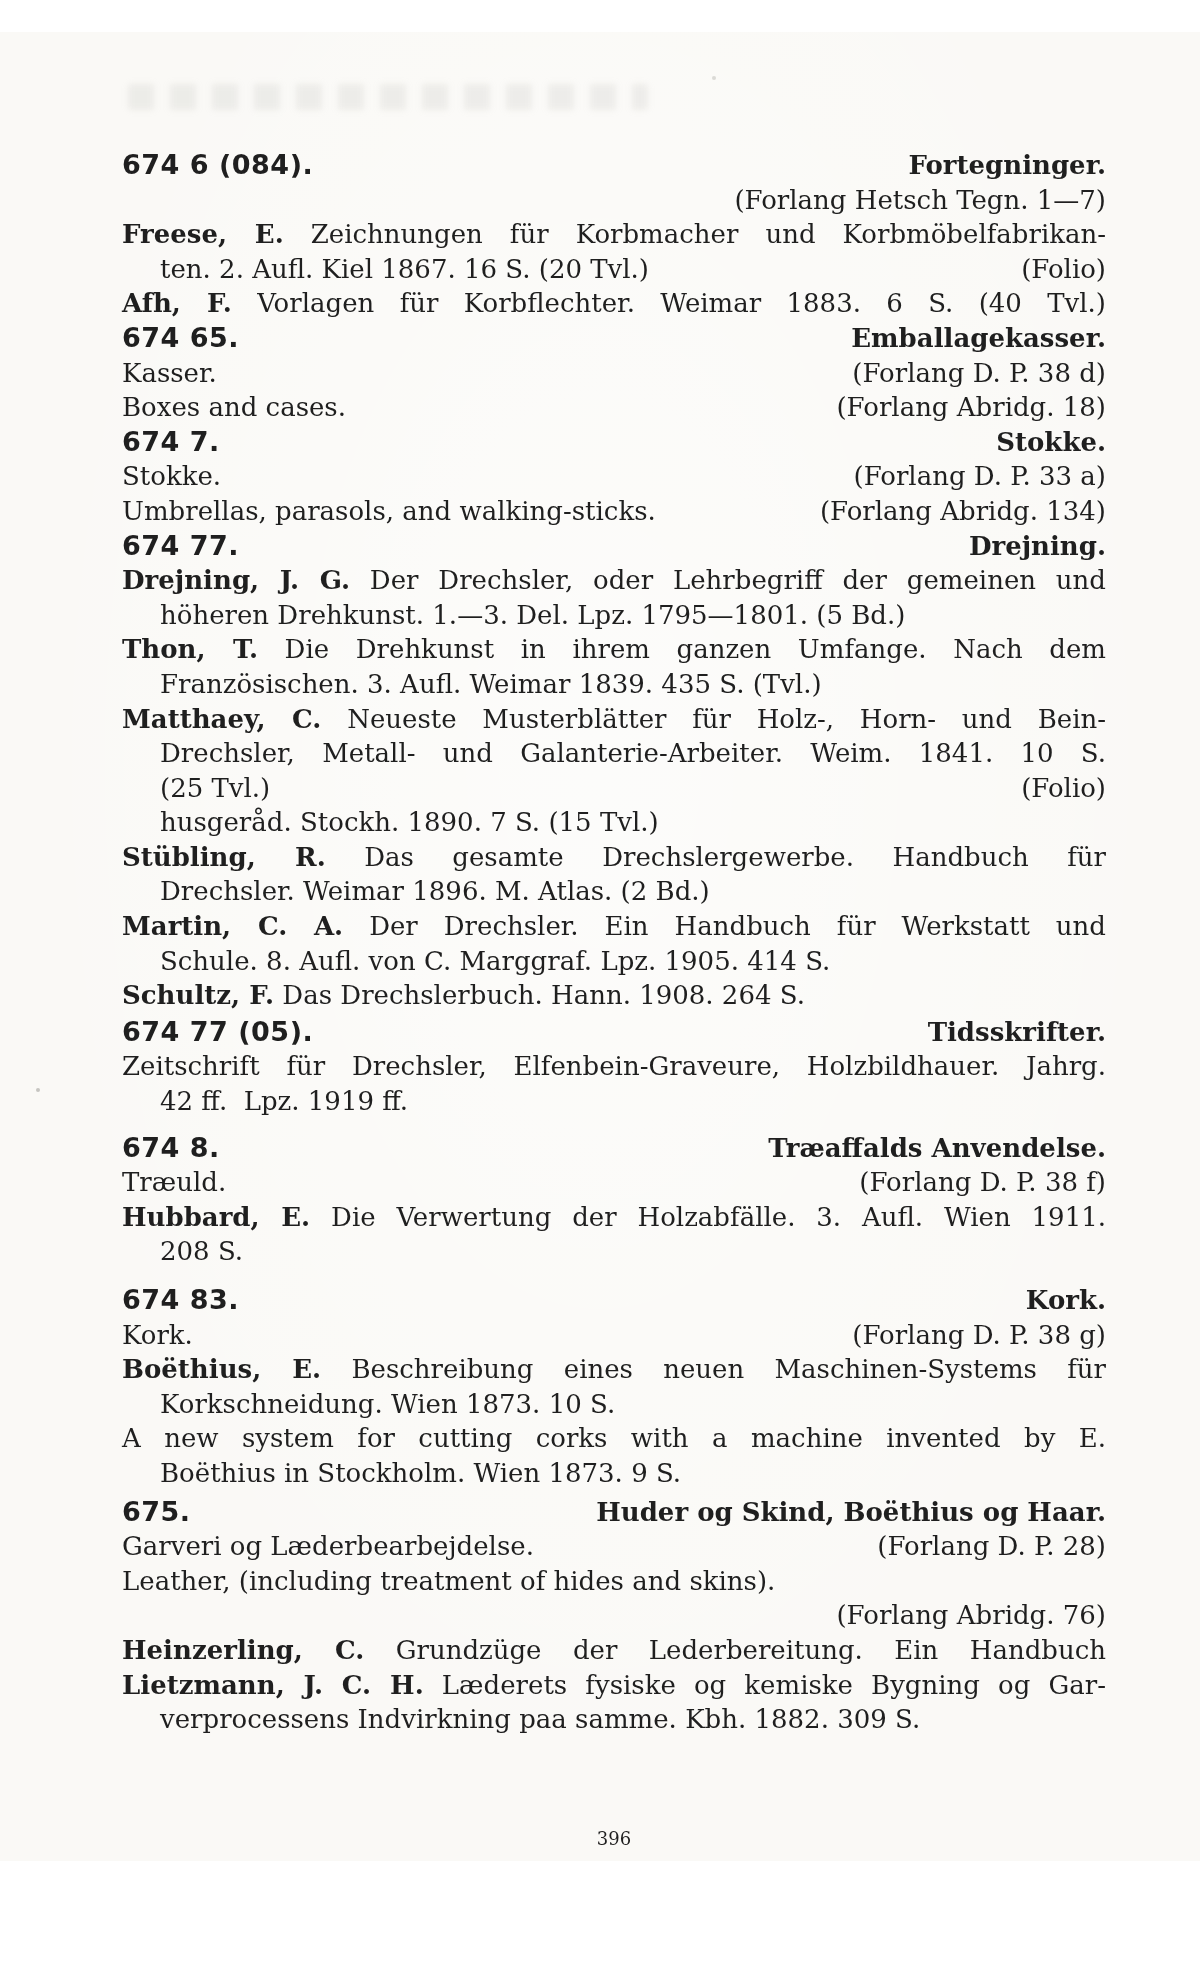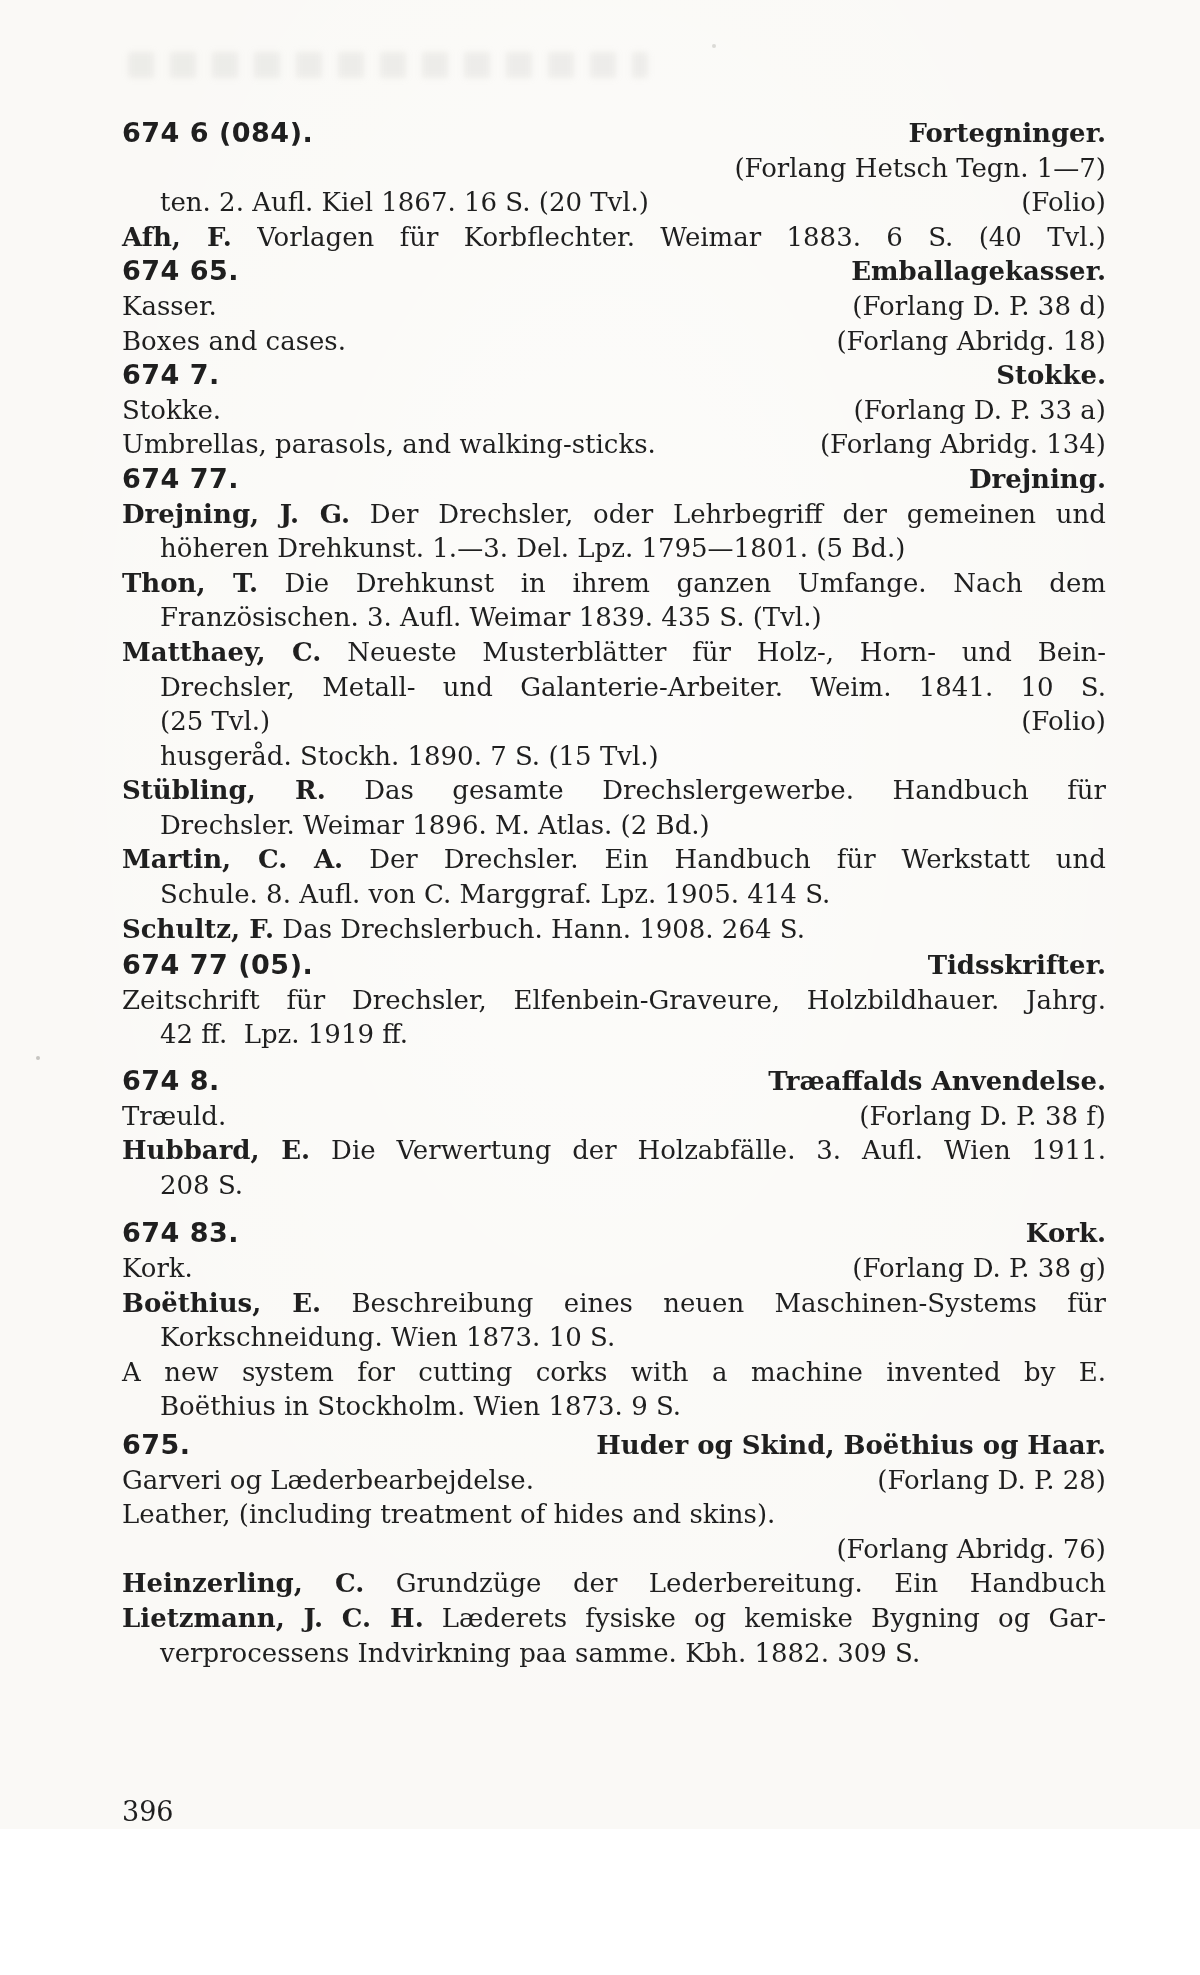--- a/index.html
+++ b/index.html
@@ -5,20 +5,21 @@
   html, body { margin:0; padding:0; }
   .page {
     position:relative;
     width:1200px; height:1829px;
     background:
       radial-gradient(ellipse at 50% 40%, rgba(255,255,255,.5), rgba(0,0,0,0) 70%),
       #faf9f6;
     overflow:hidden;
     font-family:"DejaVu Serif","Liberation Serif",serif;
     color:#1f1f1f;
+    margin-top:32px;
   }
   .textblock {
     position:absolute; left:122px; top:116px; width:984px;
     font-size:26px; line-height:34.6px;
   }
   .line { display:flex; justify-content:space-between; align-items:baseline; }
   .line .left  { white-space:pre; }
   .line .right { white-space:pre; }
   .line.rightonly { justify-content:flex-end; }
   .line.just {
@@ -28,21 +29,21 @@
   }
   .line.ind { padding-left:38px;text-align:center; }
   .num {
     font-family:"DejaVu Sans","Liberation Sans",sans-serif;
     font-weight:700; font-size:27px; letter-spacing:.5px;
   }
   .bname { font-weight:700; }
   .rbold { font-weight:700; }
   .pagenum {
     position:absolute; left:122px; width:984px; top:1796px;
-    text-align:left; font-size:27px;
+    text-align:center; font-size:18px;
   }
   
   .ghost {
     position:absolute; left:128px; top:52px; width:520px; height:26px;
     background:repeating-linear-gradient(90deg,
       rgba(172,172,164,.16) 0 26px, rgba(0,0,0,0) 26px 42px);
     filter:blur(3px);
     border-radius:4px;
   }
   
@@ -63,20 +64,21 @@
 <div class="page" style="color: rgb(31, 31, 31);">
   <div class="ghost"></div>
   <div class="textblock">
       <div class="line">
         <span class="left"><span class="num">674 6 (084).</span></span>
         <span class="right rbold">Fortegninger.</span>
       </div>
       <div class="line rightonly">
         <span class="right">(Forlang Hetsch Tegn. 1—7)</span>
       </div>
+      <div class="line just"><span class="bname">Freese, E.</span> <span>Zeichnungen für Korbmacher und Korbmöbelfabrikan-</span></div>
       <div class="line ind">
         <span class="left"><span>ten. 2. Aufl. Kiel 1867. 16 S. (20 Tvl.)</span></span>
         <span class="right">(Folio)</span>
       </div>
       <div class="line just"><span class="bname">Afh, F.</span> <span>Vorlagen für Korbflechter. Weimar 1883. 6 S. (40 Tvl.)</span></div>
       <div class="line">
         <span class="left"><span class="num">674 65.</span></span>
         <span class="right rbold">Emballagekasser.</span>
       </div>
       <div class="line">

